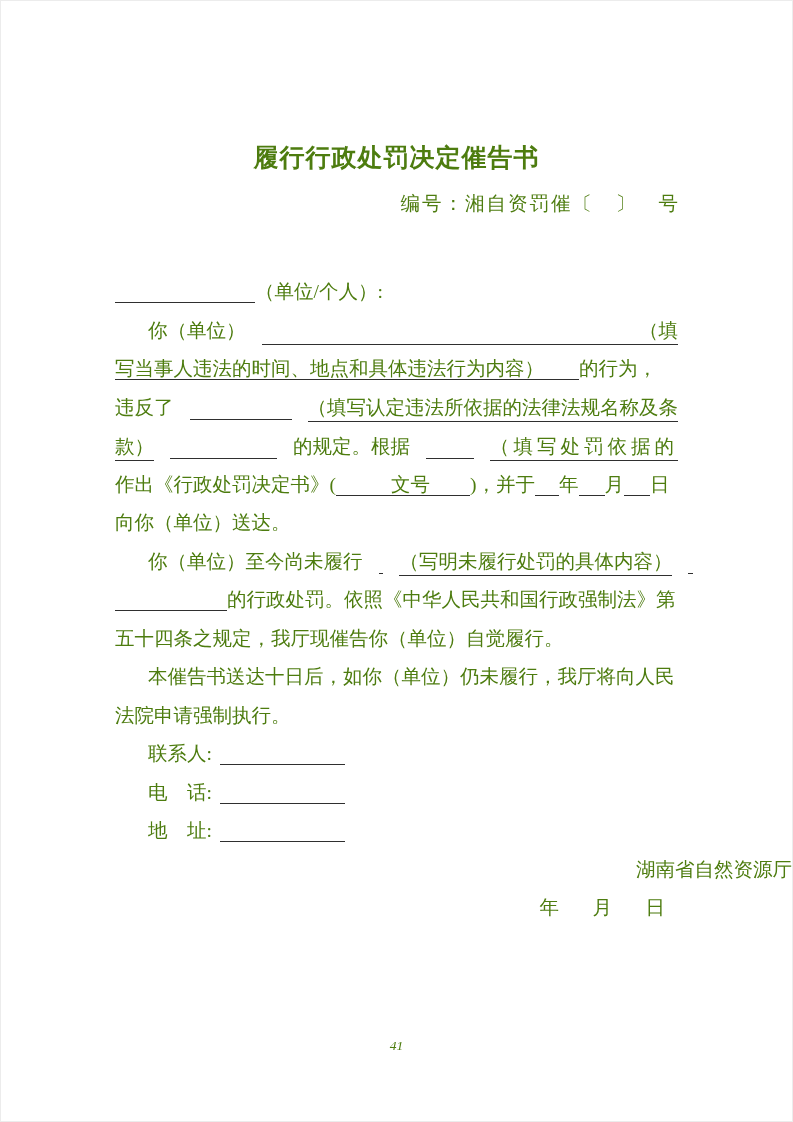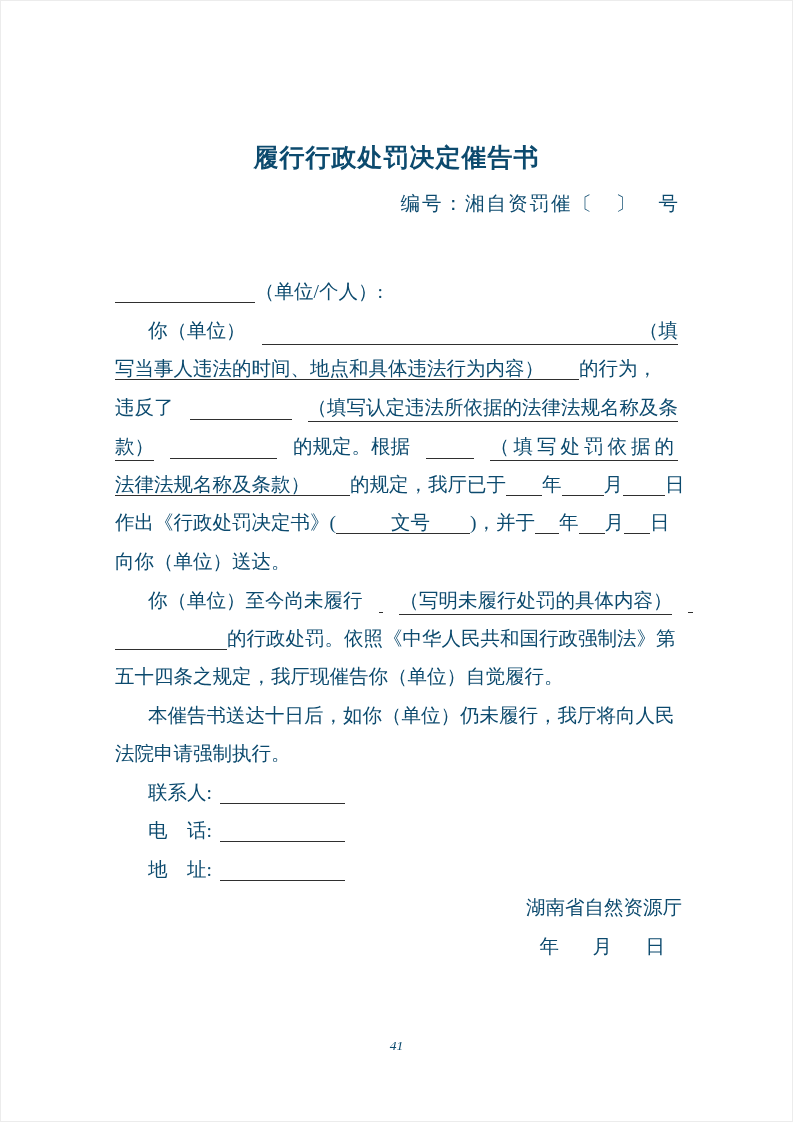--- a/index.html
+++ b/index.html
@@ -4,21 +4,21 @@
 <style>
   html,body{margin:0;padding:0;background:#ffffff;}
   .page{
     position:relative;
     width:793px;height:1122px;
     box-sizing:border-box;
     background:#ffffff;
     border:1px solid #ececec;
     overflow:hidden;
     font-family:"Liberation Serif","DejaVu Serif",serif;
-    color:#0c4a6e;
+    color:#4d7c0f;
     font-size:19.5px;
   }
   .title{
     margin:144px 0 0 0;
     text-align:center;
     font-family:"Liberation Sans","DejaVu Sans",sans-serif;
     font-weight:bold;
     font-size:25px;
     line-height:25px;
     letter-spacing:1px;
@@ -47,21 +47,21 @@
   .fill{flex:1 1 auto;}
   .ar{text-align:right;}
   .lsp{letter-spacing:4px;}
   
   .bl{display:inline-block;border-bottom:1px solid #2f2f2f;height:14px;vertical-align:-5px;}
   .w15{width:15px;}.w24{width:24px;}.w26{width:26px;}.w35{width:35px;}
   .w36{width:36px;}.w40{width:40px;}.w42{width:42px;}.w48{width:48px;}
   .w55{width:55px;}.w112{width:112px;}.w125{width:125px;}.w140{width:140px;}
   .ml8{margin-left:8px;}
   .sig{margin-top:0;}
-  .sig-line{height:38.5px;line-height:38.5px;text-align:right;padding-right:110px;}
+  .sig-line{height:38.5px;line-height:38.5px;text-align:right;}
   .sig-date{padding-right:120px;letter-spacing:7px;}
   .pagenum{
     position:absolute;left:0;right:0;top:1037px;
     text-align:center;font-size:13.5px;line-height:15px;font-style:italic;
   }
 </style>
 </head>
 <body>
 
 <div class="page">
@@ -92,23 +92,20 @@
     </div>
 
     <div class="lf">
       <span class="uf">款）</span>
         <span class="uf fill">&nbsp;</span>
         <span>的规定。根据</span>
         <span class="uf w48">&nbsp;</span>
         <span class="uf lsp">（填写处罚依据的</span>
     </div>
 
-    <div class="li">
-      <span class="u">法律法规名称及条款）</span><span class="bl w40"></span><span>的规定，我厅已于</span><span class="bl w36"></span><span>年</span><span class="bl w42"></span><span>月</span><span class="bl w42"></span><span>日</span>
-    </div>
 
     <div class="li">
       <span>作出《行政处罚决定书》(</span><span class="bl w55"></span><span class="u">文号</span><span class="bl w40"></span><span>)，并于</span><span class="bl w24"></span><span>年</span><span class="bl w26"></span><span>月</span><span class="bl w26"></span><span>日</span>
     </div>
 
     <div class="li">
       <span>向你（单位）送达。</span>
     </div>
 
     <div class="lf ind-f">

